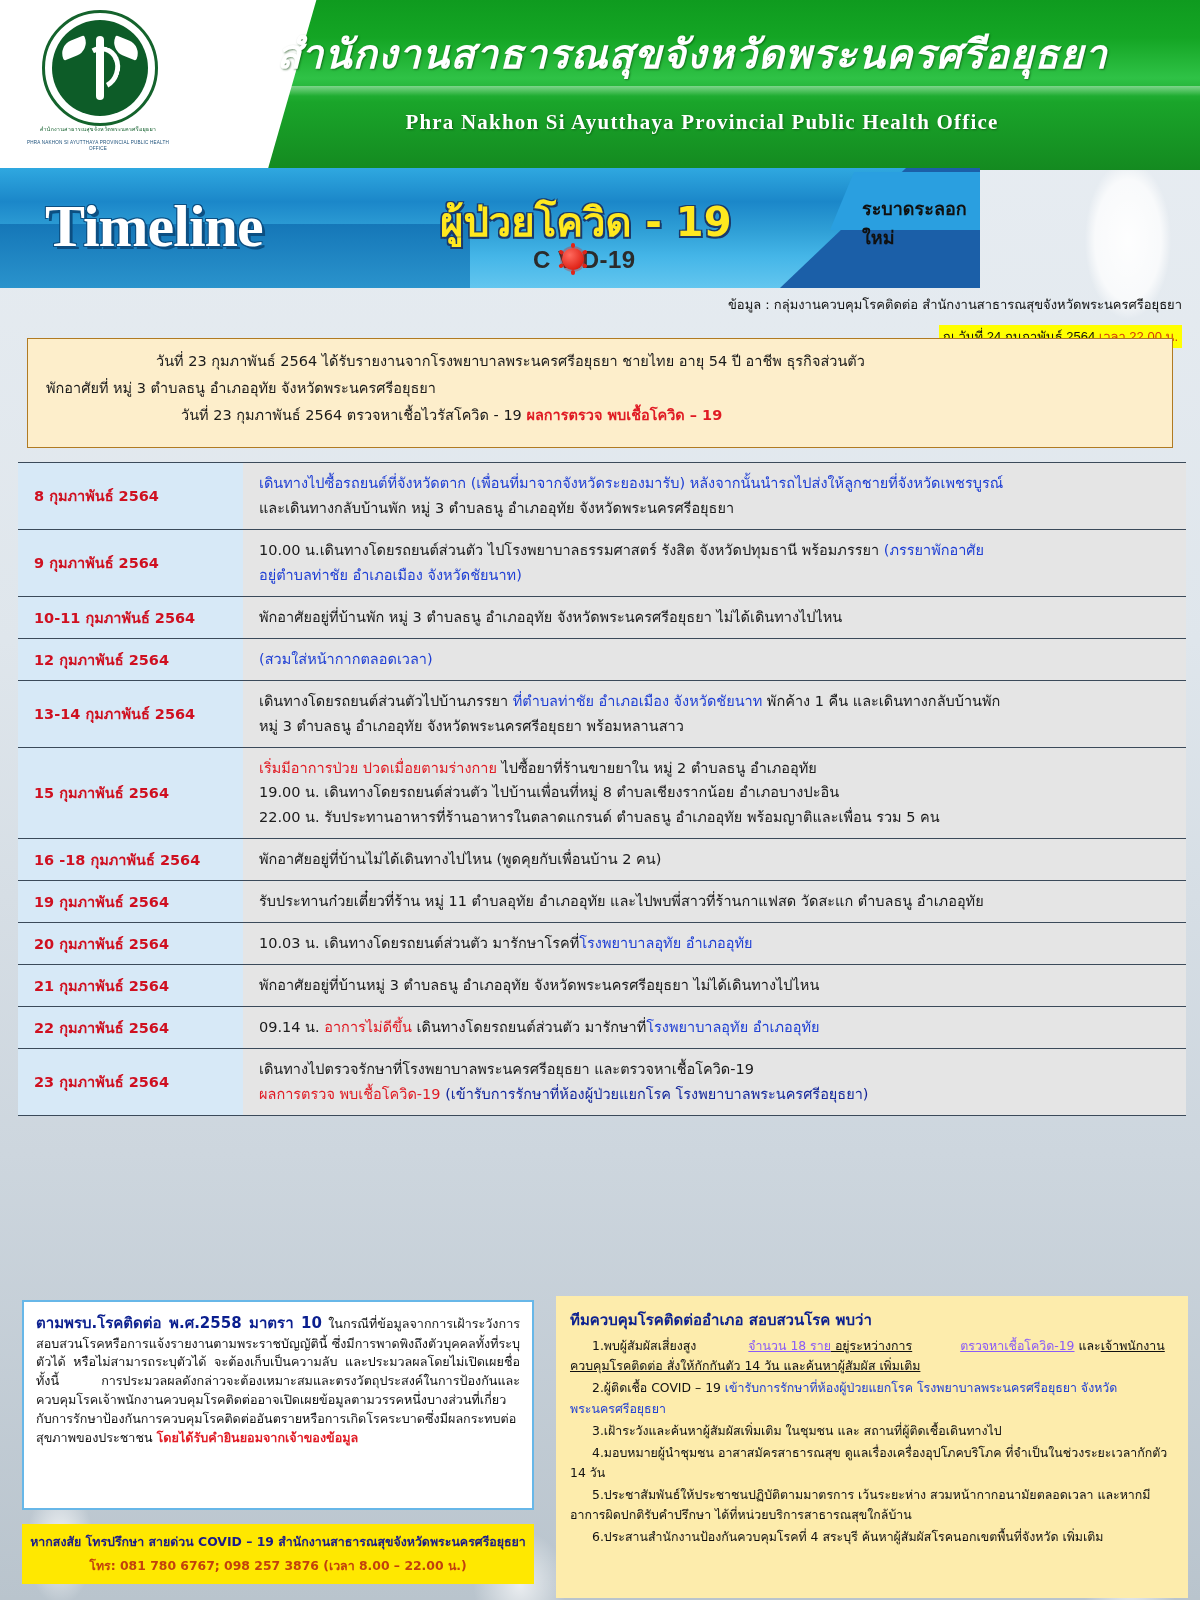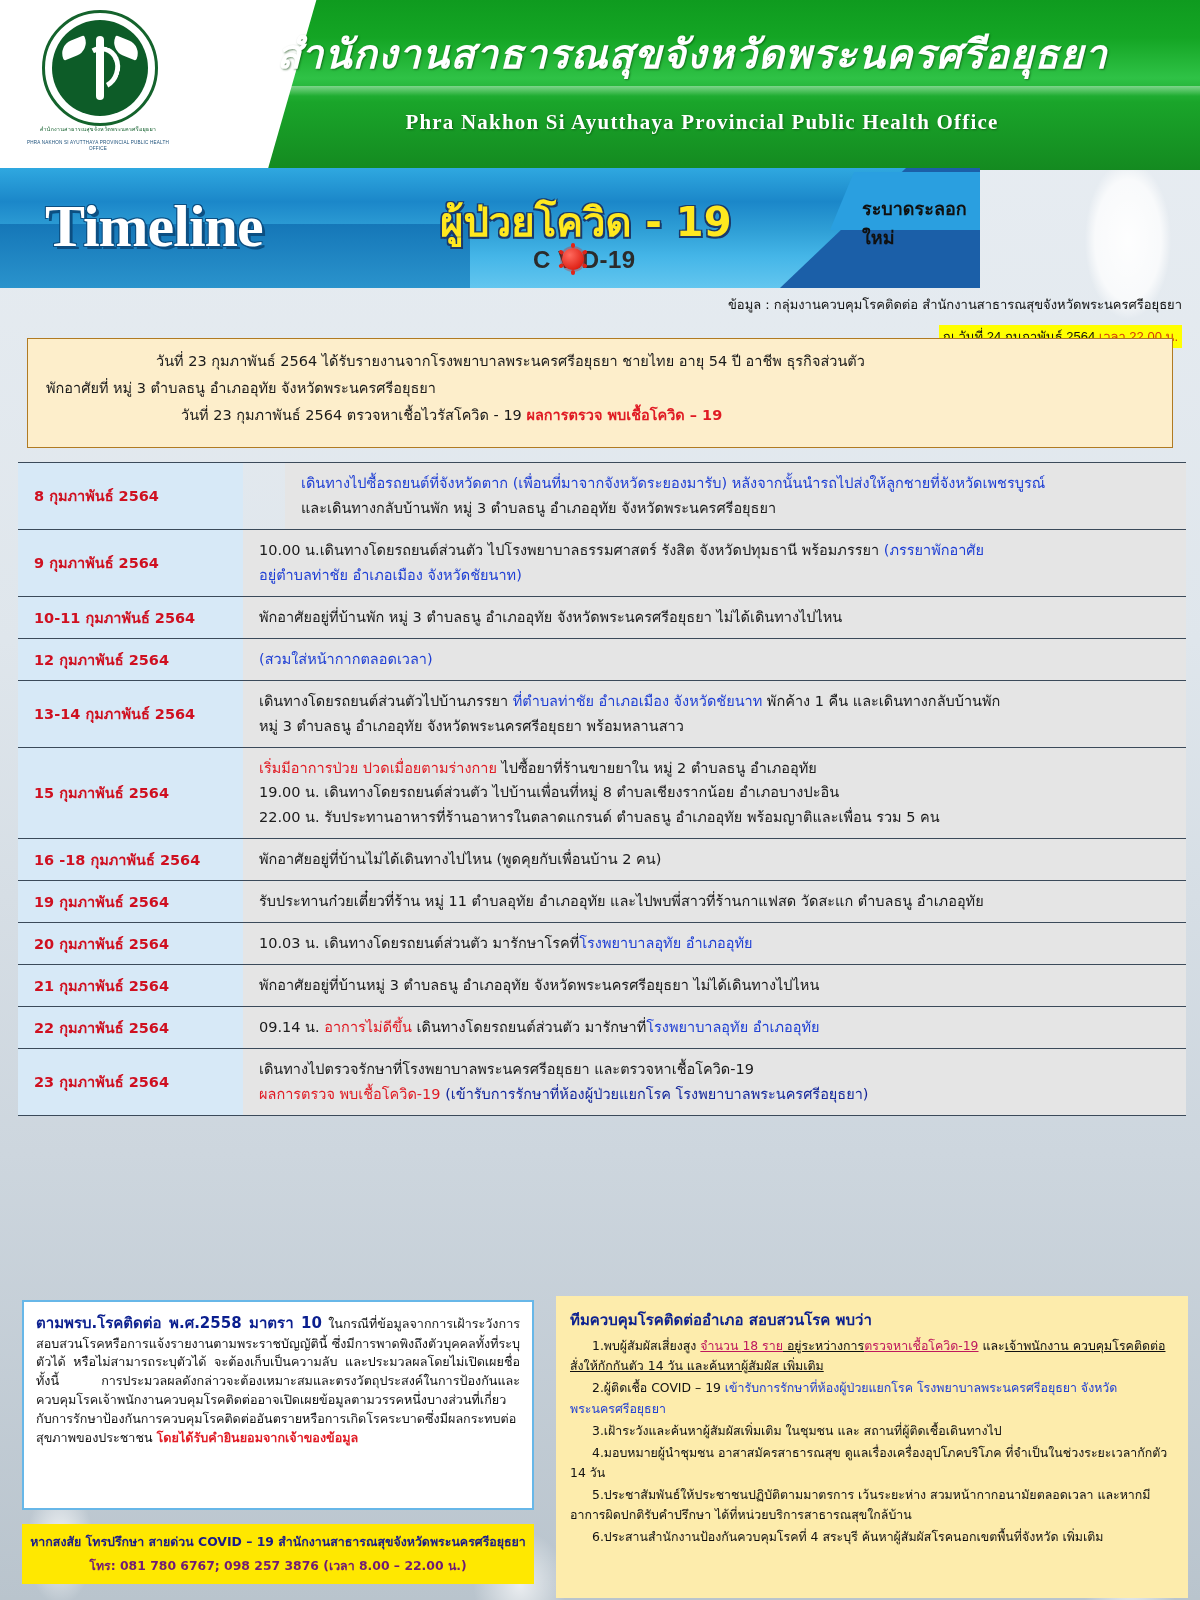--- a/index.html
+++ b/index.html
@@ -167,21 +167,21 @@
     font-family:"DejaVu Sans","Liberation Sans",sans-serif;
     font-size:14.5px;color:#1a1a1a;line-height:1.85;
   }
   .intro .l1{padding-left:110px;}
   .intro .l3{padding-left:135px;}
   .intro .pos{color:#e01b24;font-weight:bold;margin-top:8px;}
 
   
   .tl-table{position:absolute;left:18px;top:462px;width:1168px;}
   .tl-row{display:flex;border-bottom:1.5px solid #3b4a5a;}
-  .tl-row:first-child{border-top:1.5px solid #3b4a5a;gap:42px;}
+  .tl-row:first-child{border-top:1.5px solid #3b4a5a;}
   .tl-date{
     width:225px;min-width:225px;background:#d7e9f7;
     display:flex;align-items:center;padding-left:16px;
     font-family:"DejaVu Sans","Liberation Sans",sans-serif;
     font-size:14.5px;font-weight:bold;color:#cf1020;
   }
   .tl-body{
     flex:1;background:#e5e5e5;padding:8px 10px 8px 16px;
     font-family:"DejaVu Sans","Liberation Sans",sans-serif;
     font-size:14.5px;color:#1a1a1a;line-height:1.72;
@@ -205,31 +205,31 @@
   .team-box{
     position:absolute;left:556px;top:1296px;width:632px;height:302px;
     background:#fdecac;
     padding:12px 14px 0 14px;
     font-family:"DejaVu Sans","Liberation Sans",sans-serif;
     font-size:12.4px;color:#111111;line-height:1.62;
   }
   .team-box .ttl{font-weight:bold;font-size:15px;color:#0b1f8f;display:block;margin-bottom:4px;}
   .team-box p{margin-bottom:2px;text-indent:22px;}
   .team-box .u{text-decoration:underline;}
-  .team-box .r{color:#be185d;}
+  .team-box .r{color:#8b5cf6;margin-left:48px;}
   .team-box .b{color:#1f3fd4;}
 
   .hotline{
     position:absolute;left:22px;top:1524px;width:512px;height:60px;
     background:#ffe800;
     display:flex;flex-direction:column;justify-content:center;align-items:center;
     font-family:"DejaVu Sans","Liberation Sans",sans-serif;
     font-size:12.4px;color:#1b1b8a;font-weight:bold;line-height:1.9;
   }
-  .hotline .l2{color:#701a75;}
+  .hotline .l2{color:#c2410c;}
 </style>
 </head>
 <body>
 
 <div class="hdr">
   <div class="hdr-greenbg"></div>
   <div class="hdr-shine"></div>
   <div class="hdr-left"></div>
   <div class="logo">
     <div class="logo-ring"></div>

